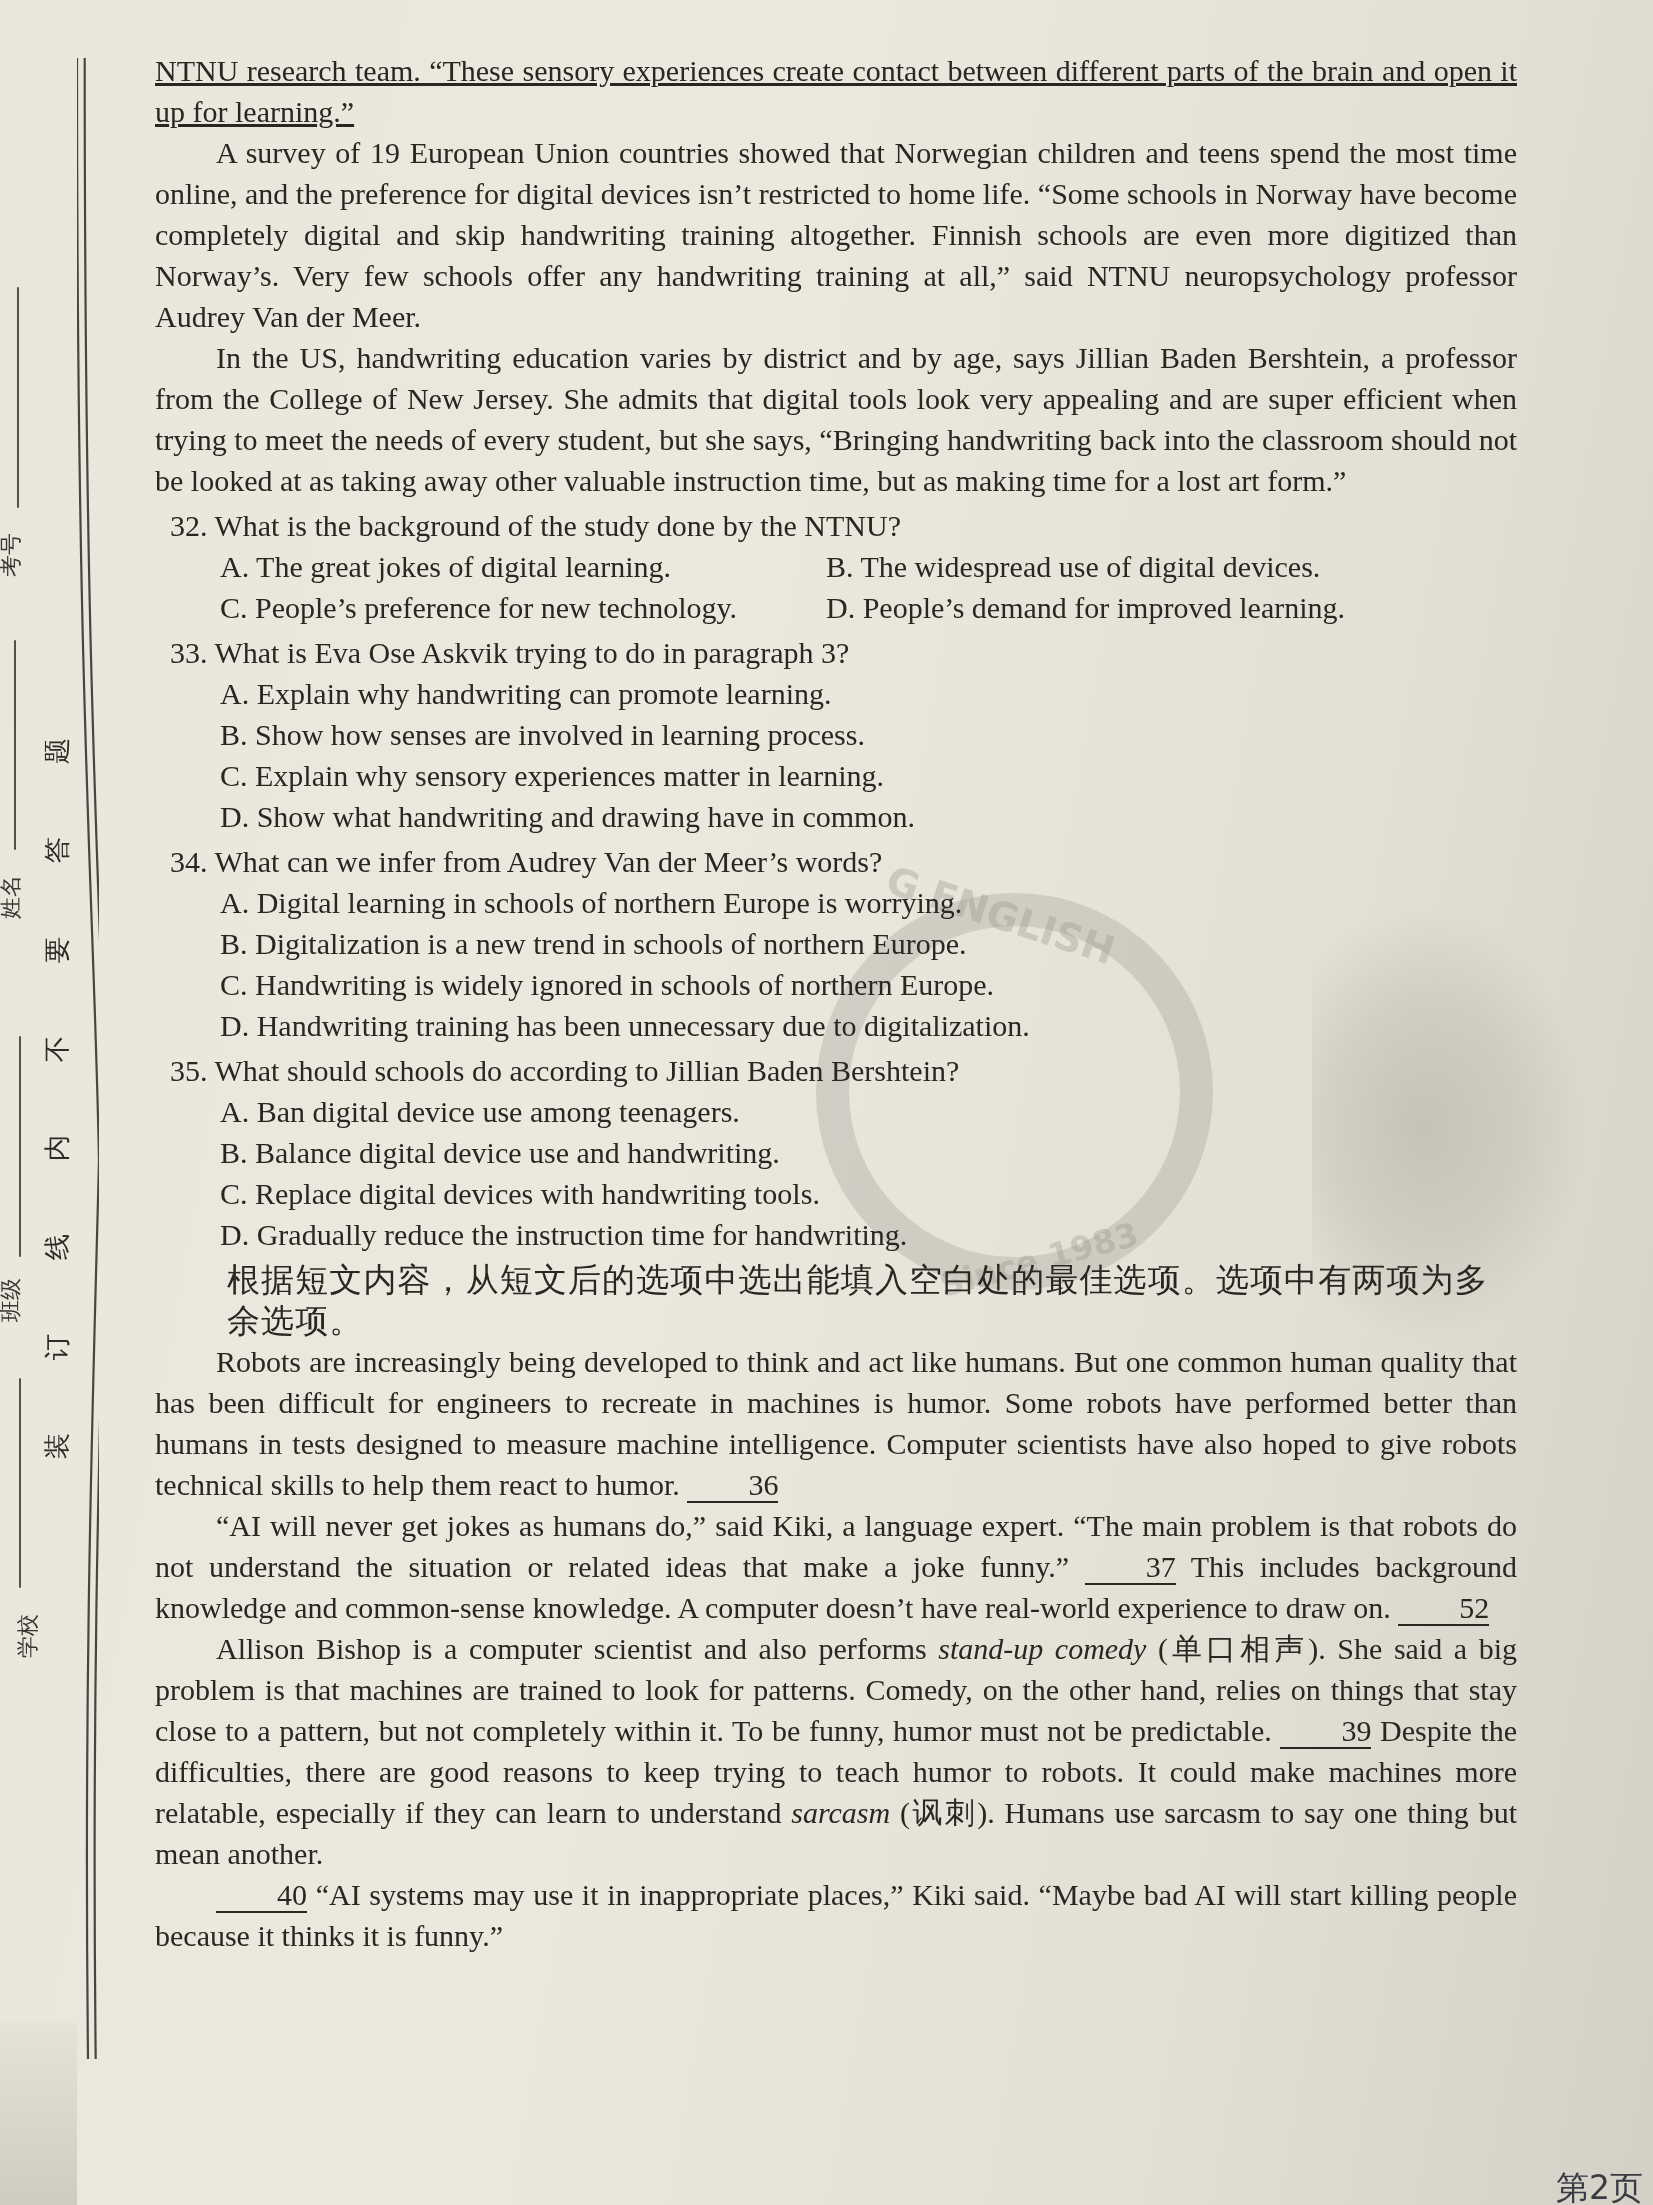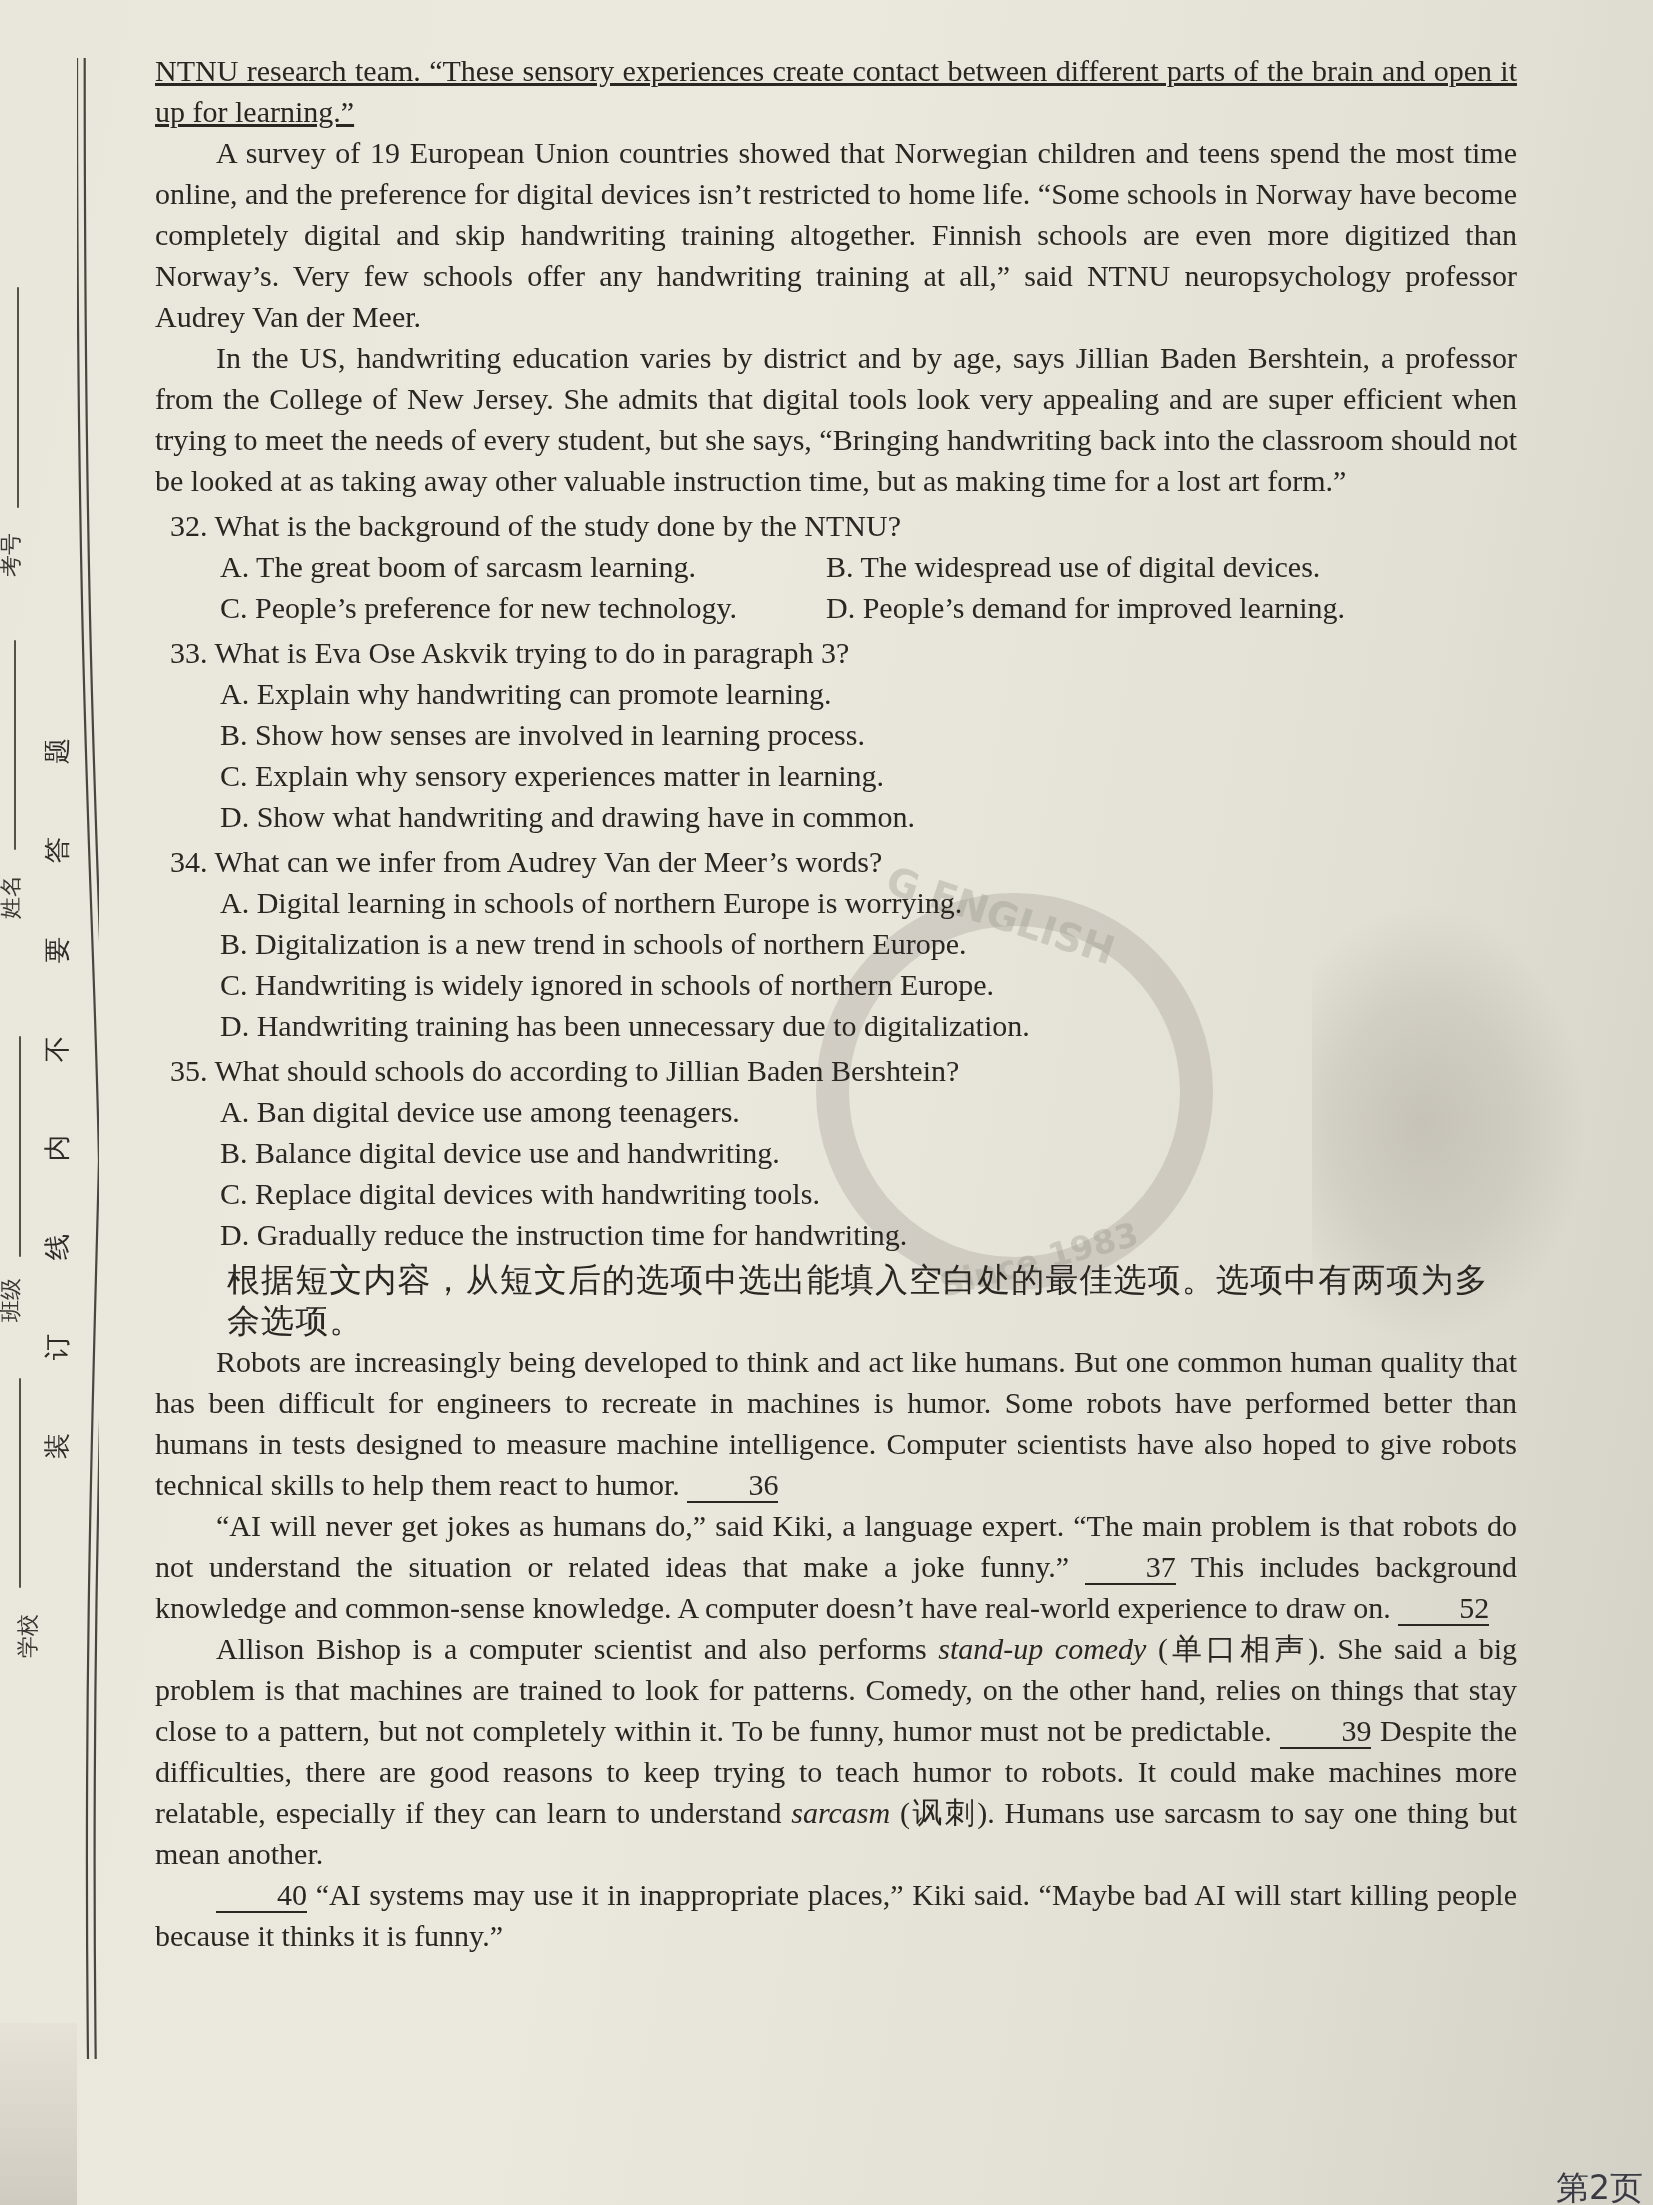--- a/index.html
+++ b/index.html
@@ -91,21 +91,21 @@
 <div class="page">
 
   <p class="para noindent">NTNU research team. “These sensory experiences create contact between different parts of the brain and open it up for learning.”</p>
   <p class="para">A survey of 19 European Union countries showed that Norwegian children and teens spend the most time online, and the preference for digital devices isn’t restricted to home life. “Some schools in Norway have become completely digital and skip handwriting training altogether. Finnish schools are even more digitized than Norway’s. Very few schools offer any handwriting training at all,” said NTNU neuropsychology professor Audrey Van der Meer.</p>
   <p class="para">In the US, handwriting education varies by district and by age, says Jillian Baden Bershtein, a professor from the College of New Jersey. She admits that digital tools look very appealing and are super efficient when trying to meet the needs of every student, but she says, “Bringing handwriting back into the classroom should not be looked at as taking away other valuable instruction time, but as making time for a lost art form.”</p>
 
   <div class="question">
     <p class="q-stem"><span>32.</span> <span>What is the background of the study done by the NTNU?</span></p>
     <div class="opts">
       <div class="opt-row">
-        <p class="opt">A. The great boom of sarcasm learning.</p>
+        <p class="opt">A. The great jokes of digital learning.</p>
         <p class="opt">B. The widespread use of digital devices.</p>
       </div>
       <div class="opt-row">
         <p class="opt">C. People’s preference for new technology.</p>
         <p class="opt">D. People’s demand for improved learning.</p>
       </div>
     </div>
   </div>
 
   <div class="question">

